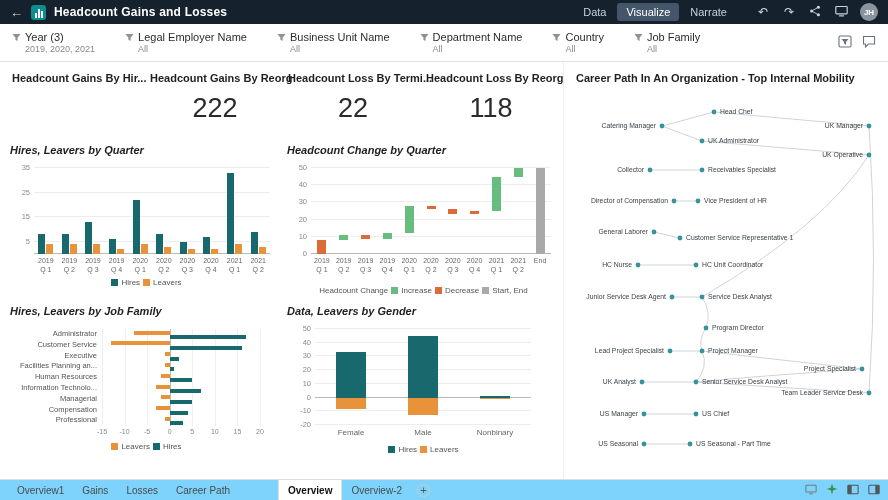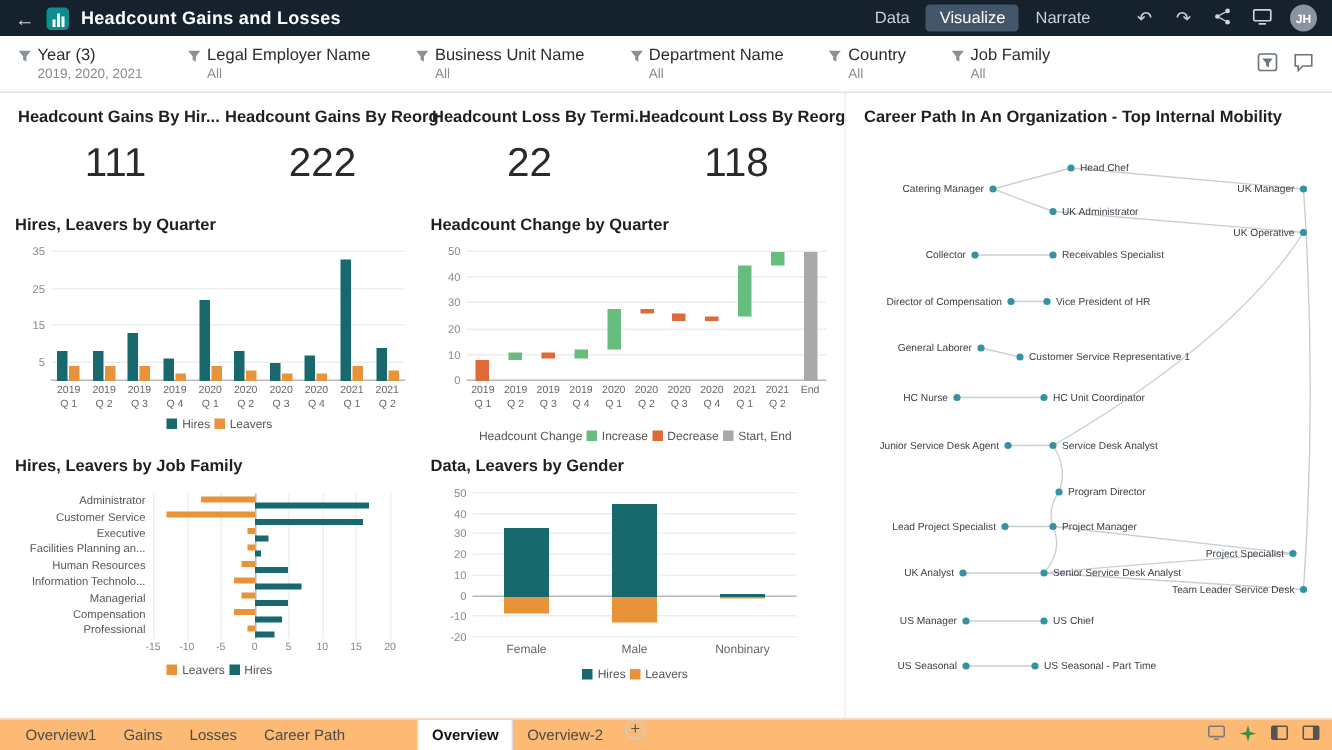--- a/index.html
+++ b/index.html
@@ -33,21 +33,21 @@
   .left { width:563px; padding:2px 0 0 8px; }
   .right { flex:1; border-left:1px solid #efefef; padding:6px 4px 0 10px; }
 
   .kpis { display:flex; padding-top:4px; }
   .kpi { width:138px; text-align:center; padding:4px 4px 10px; cursor:pointer; }
   .klabel { font-weight:bold; font-size:11px; color:#1f1f1f; white-space:nowrap; }
   .kvalue { font-size:27px; color:#2a2a2a; margin-top:9px; }
 
   .chartrow { display:flex; }
   .chart { width:277px; padding-top:6px; }
-  .chart h3 { font-size:11px; color:#1f1f1f; margin:4px 0 12px 2px; }
+  .chart h3 { font-size:11px; color:#1f1f1f; margin:4px 0 12px 2px;font-style:italic; }
 
   .plot { position:relative; }
   .grid { position:absolute; left:0; right:0; height:1px; background:#ededed; }
   .baseline { position:absolute; left:0; right:0; bottom:0; height:1px; background:#b9b9b9; }
   .ytick { position:absolute; right:100%; margin-right:4px; font-size:7.5px; color:#8a8a8a; white-space:nowrap; }
   .group { position:absolute; bottom:0; display:flex; align-items:flex-end; justify-content:center; gap:1px; }
   .vb { width:7px; }
   .wfb { position:absolute; width:9px; }
   .stb { position:absolute; width:30px; }
   .xlab { position:absolute; top:100%; margin-top:3px; font-size:7px; color:#666; text-align:center; line-height:1.25; }
@@ -58,21 +58,21 @@
   .hbwrap { display:flex; }
   .hlabels { width:94px; padding-right:5px; }
   .hlab { height:10.8px; line-height:10.8px; font-size:7.5px; color:#555; text-align:right; white-space:nowrap; overflow:hidden; }
   .hplot { position:relative; }
   .vgrid { position:absolute; top:0; bottom:0; width:1px; background:#efefef; }
   .vzero { position:absolute; top:0; bottom:0; width:1px; background:#b9b9b9; }
   .hb { position:absolute; height:4px; }
   .xtick { position:absolute; top:100%; margin-top:2px; font-size:7px; color:#888; width:18px; text-align:center; }
 
   
-  .footer { height:21px; border-top:1px solid #ddd; background:#fdba74; display:flex; padding:0 8px; flex:0 0 auto; }
+  .footer { height:21px; border-top:1px solid #ddd; background:#7dd3fc; display:flex; align-items:center; padding:0 8px; flex:0 0 auto; }
   #ftabs { display:flex; align-items:center; height:100%; }
   .ftab { font-size:10px; color:#4a4a4a; padding:0 9px; height:100%; display:flex; align-items:center; cursor:pointer; }
   .ftab.active { font-weight:bold; color:#111; background:#fff; border-left:1px solid #ddd; border-right:1px solid #ddd;margin-left:39px; }
   .addtab { color:#555; font-size:11px; margin-left:6px; cursor:pointer; border:1px solid #ccc; border-radius:50%; width:13px; height:13px; line-height:11px; text-align:center; }
   .ficons { margin-left:auto; display:flex; gap:9px; align-items:center; }
 </style>
 </head>
 <body>
 
 <div class="app">
@@ -182,21 +182,20 @@
           </svg>
       </span>
     </div>
   </div>
 
   <div class="main">
     <div class="left">
       <div class="kpis" id="kpis">
           <div class="kpi">
      <div class="klabel">Headcount Gains By Hir...</div>
-     <div class="kvalue">111</div>
    </div>
           <div class="kpi">
      <div class="klabel">Headcount Gains By Reorg</div>
      <div class="kvalue">222</div>
    </div>
           <div class="kpi">
      <div class="klabel">Headcount Loss By Termi...</div>
      <div class="kvalue">22</div>
    </div>
           <div class="kpi">

